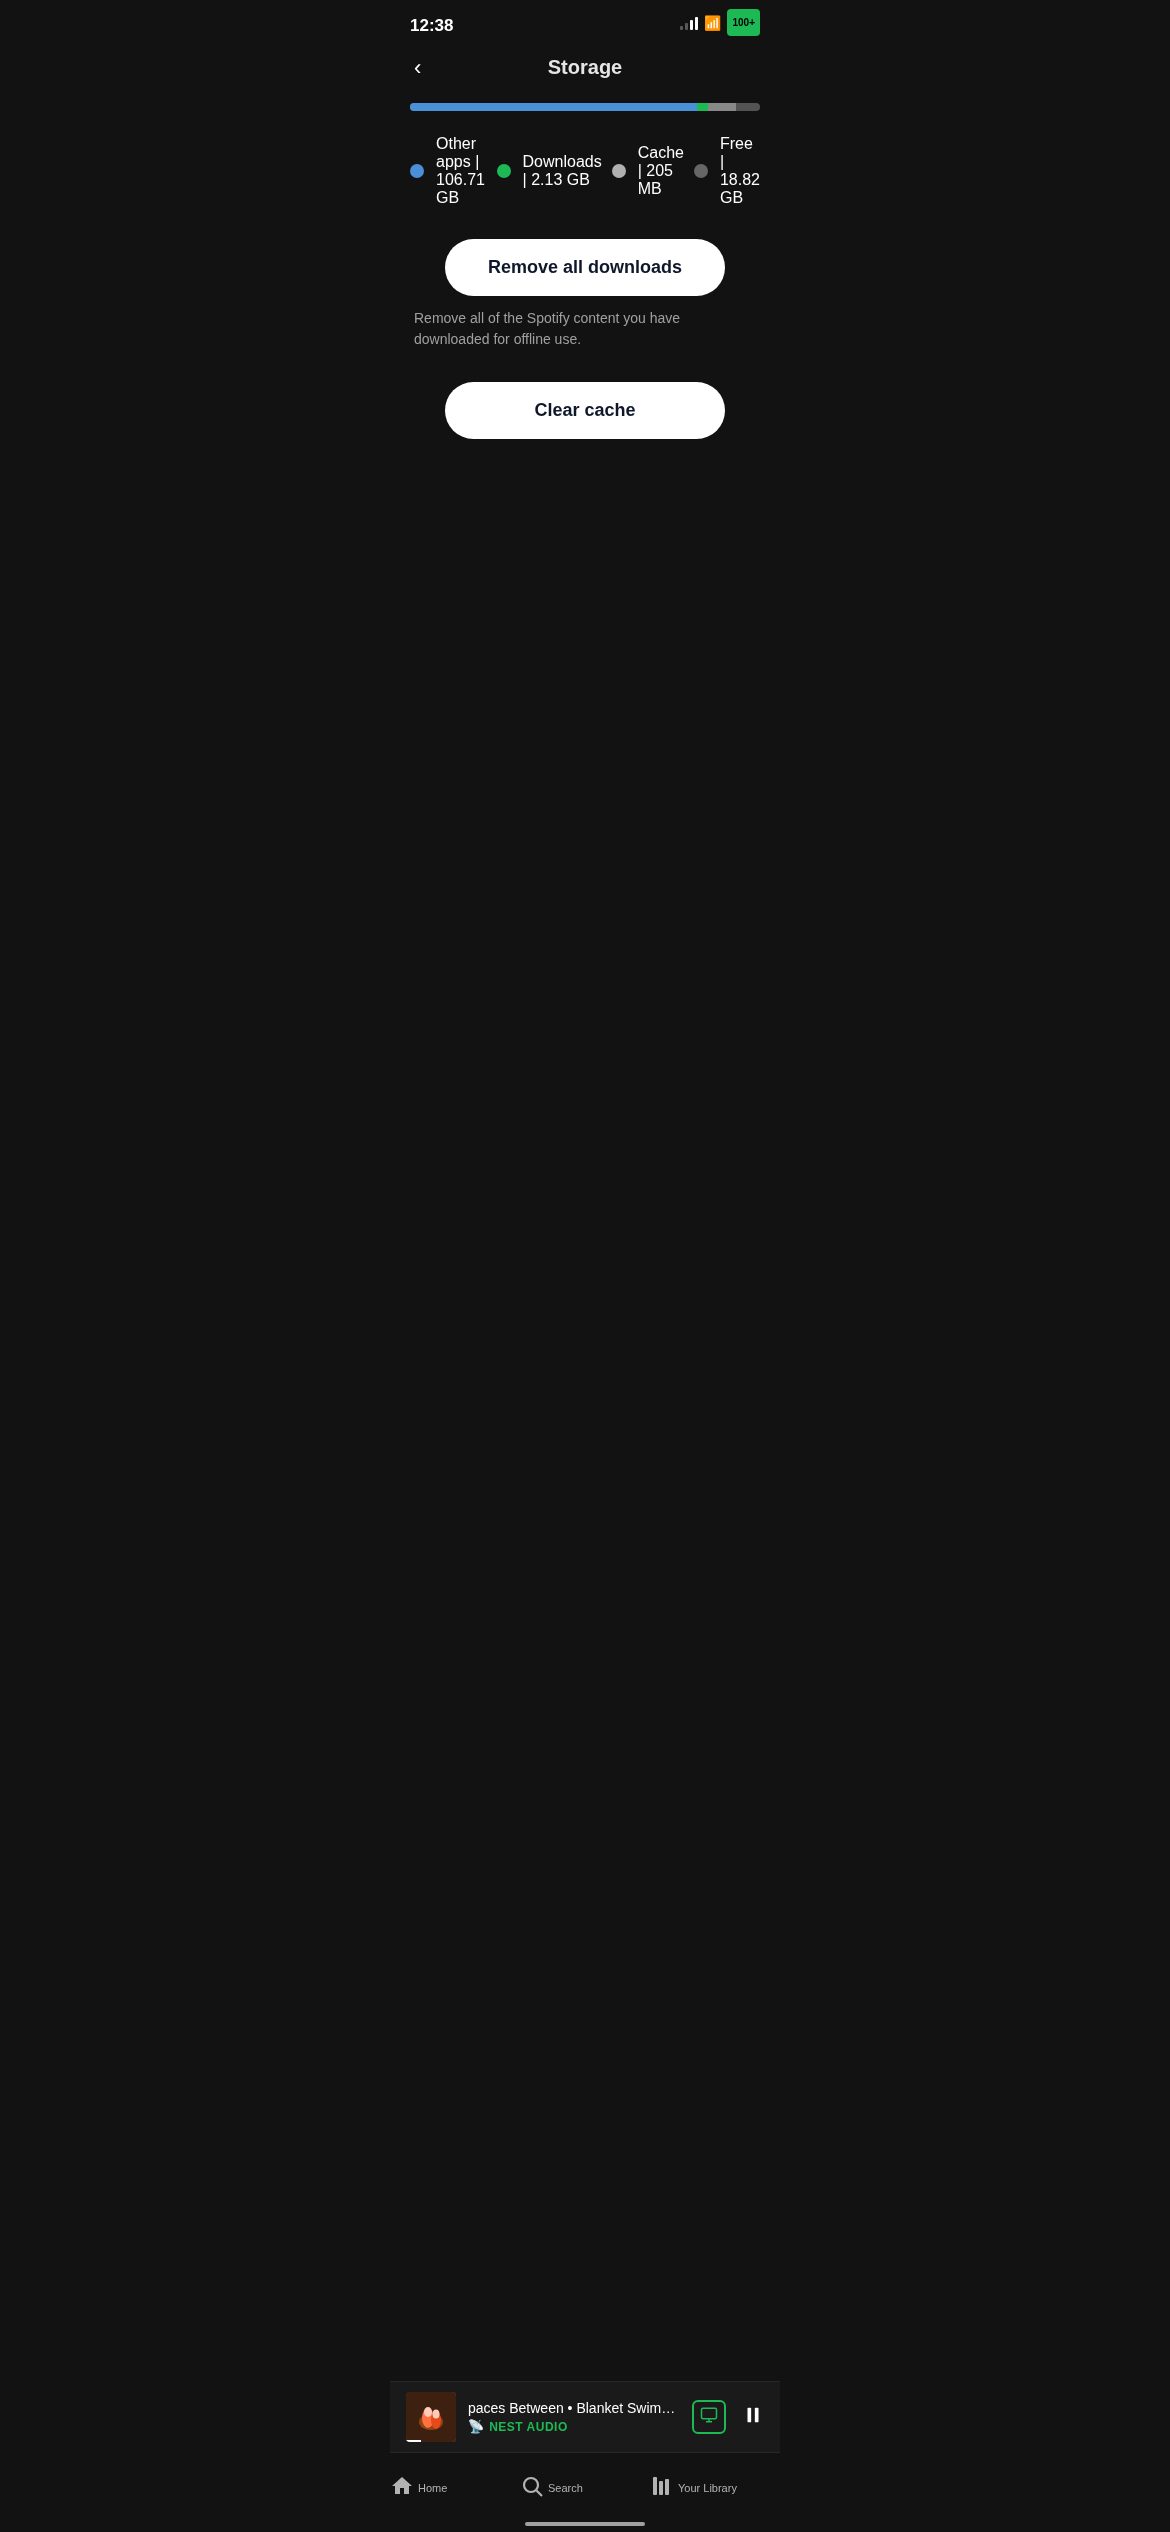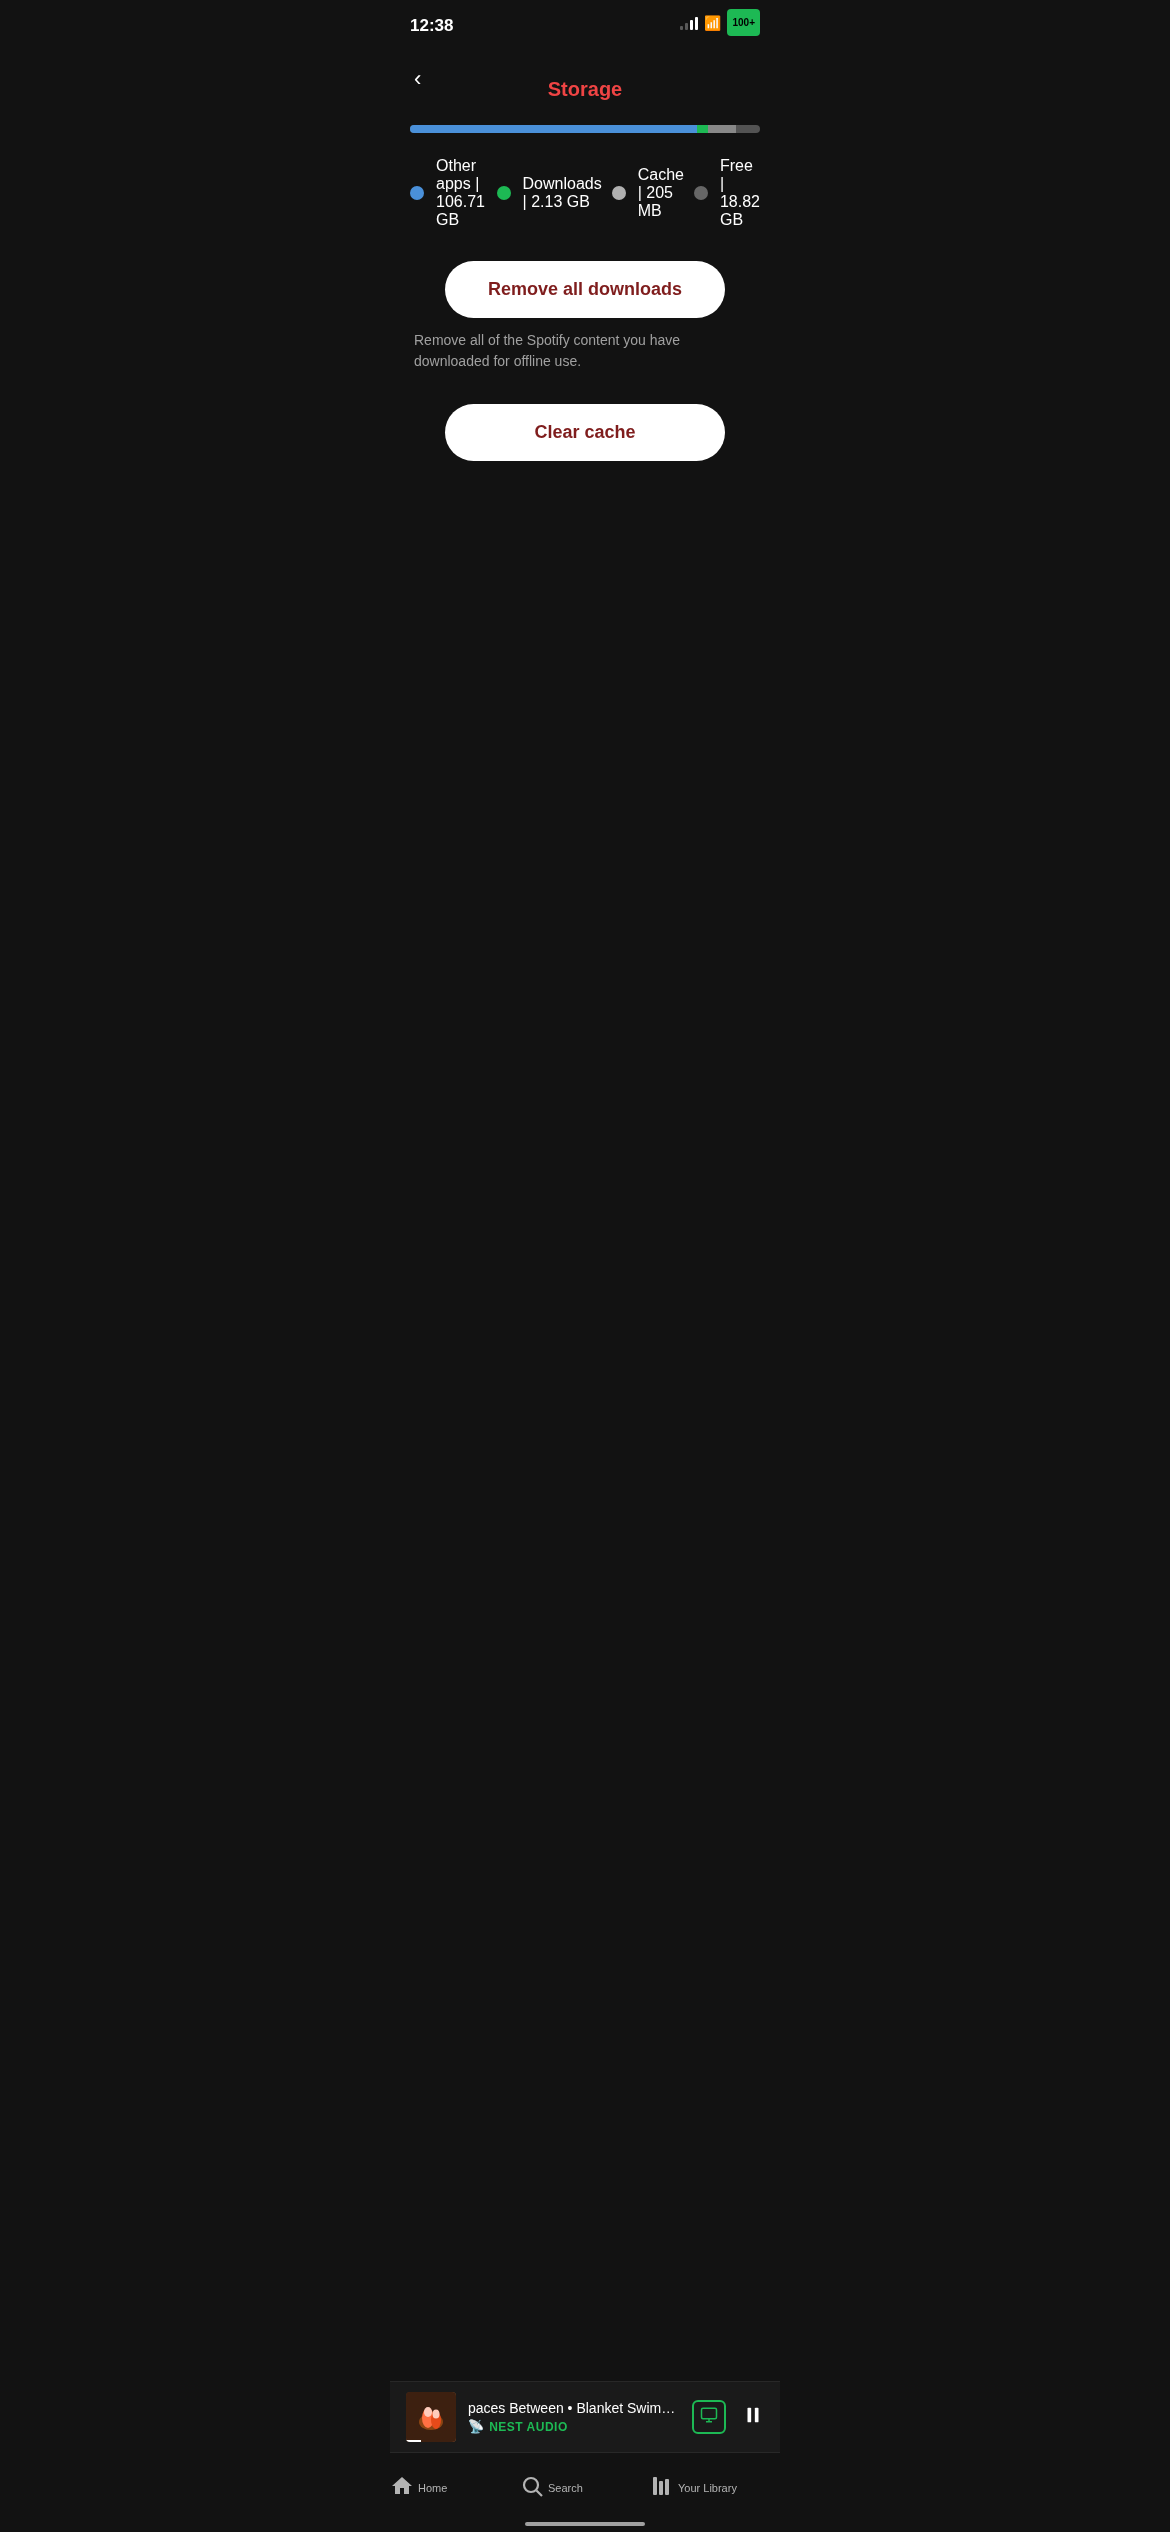--- a/index.html
+++ b/index.html
@@ -72,22 +72,21 @@
       background: none;
       border: none;
       color: #fff;
       font-size: 22px;
       cursor: pointer;
       padding: 4px;
     }
     .header-title {
       font-size: 20px;
       font-weight: 700;
-      color: #ef4444;
-      margin-top: 22px;
+      color: #e5e5e5;
     }
 
     
     .storage-bar-container {
       margin: 8px 20px 24px;
       height: 8px;
       border-radius: 4px;
       background: #535353;
       overflow: hidden;
       display: flex;
@@ -129,21 +128,21 @@
     .dot-green { background: #1DB954; }
     .dot-light-gray { background: #b0b0b0; }
     .dot-dark-gray { background: #666; }
 
     
     .action-btn {
       display: block;
       margin: 0 auto 12px;
       width: 280px;
       background: #fff;
-      color: #7f1d1d;
+      color: #0f172a;
       border: none;
       border-radius: 50px;
       padding: 18px 24px;
       font-size: 18px;
       font-weight: 700;
       text-align: center;
       cursor: pointer;
     }
     .action-description {
       margin: 0 24px 32px;

